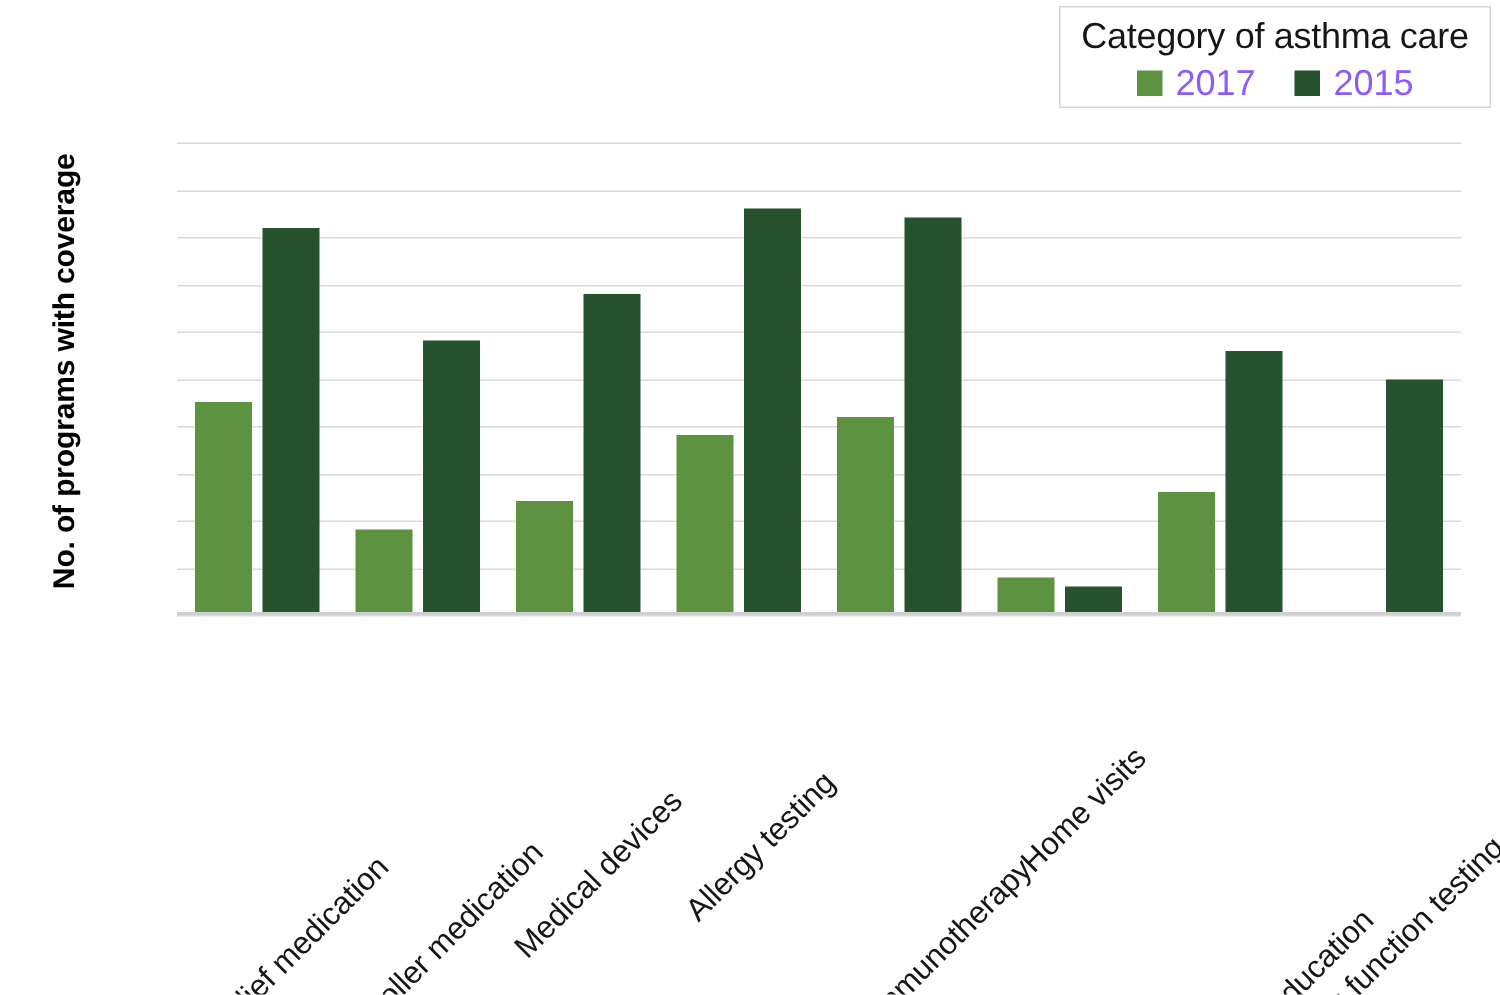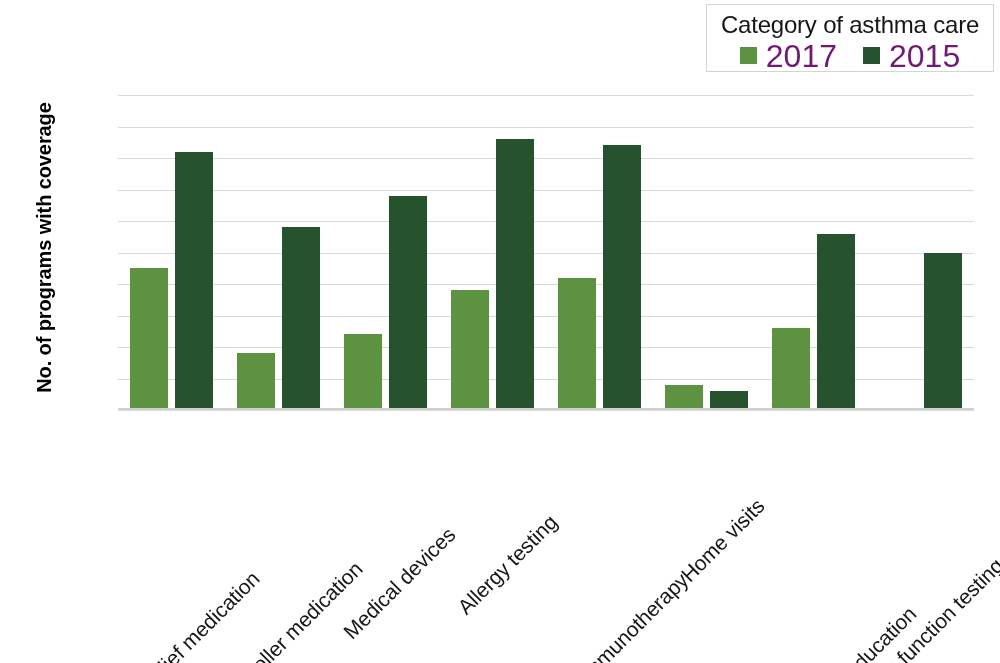--- a/index.html
+++ b/index.html
@@ -49,22 +49,22 @@
     display: flex;
     align-items: center;
     gap: 9px;
   }
   .legend-swatch {
     width: 17px;
     height: 17px;
     display: inline-block;
   }
   .legend-label {
-    font-size: 32px;
-    color: #701a75;
+    font-size: 24px;
+    color: #8b5cf6;
     line-height: 26px;
   }
 
   
   .y-axis-title {
     position: absolute;
     left: -121px;
     top: 236px;
     width: 330px;
     text-align: center;

